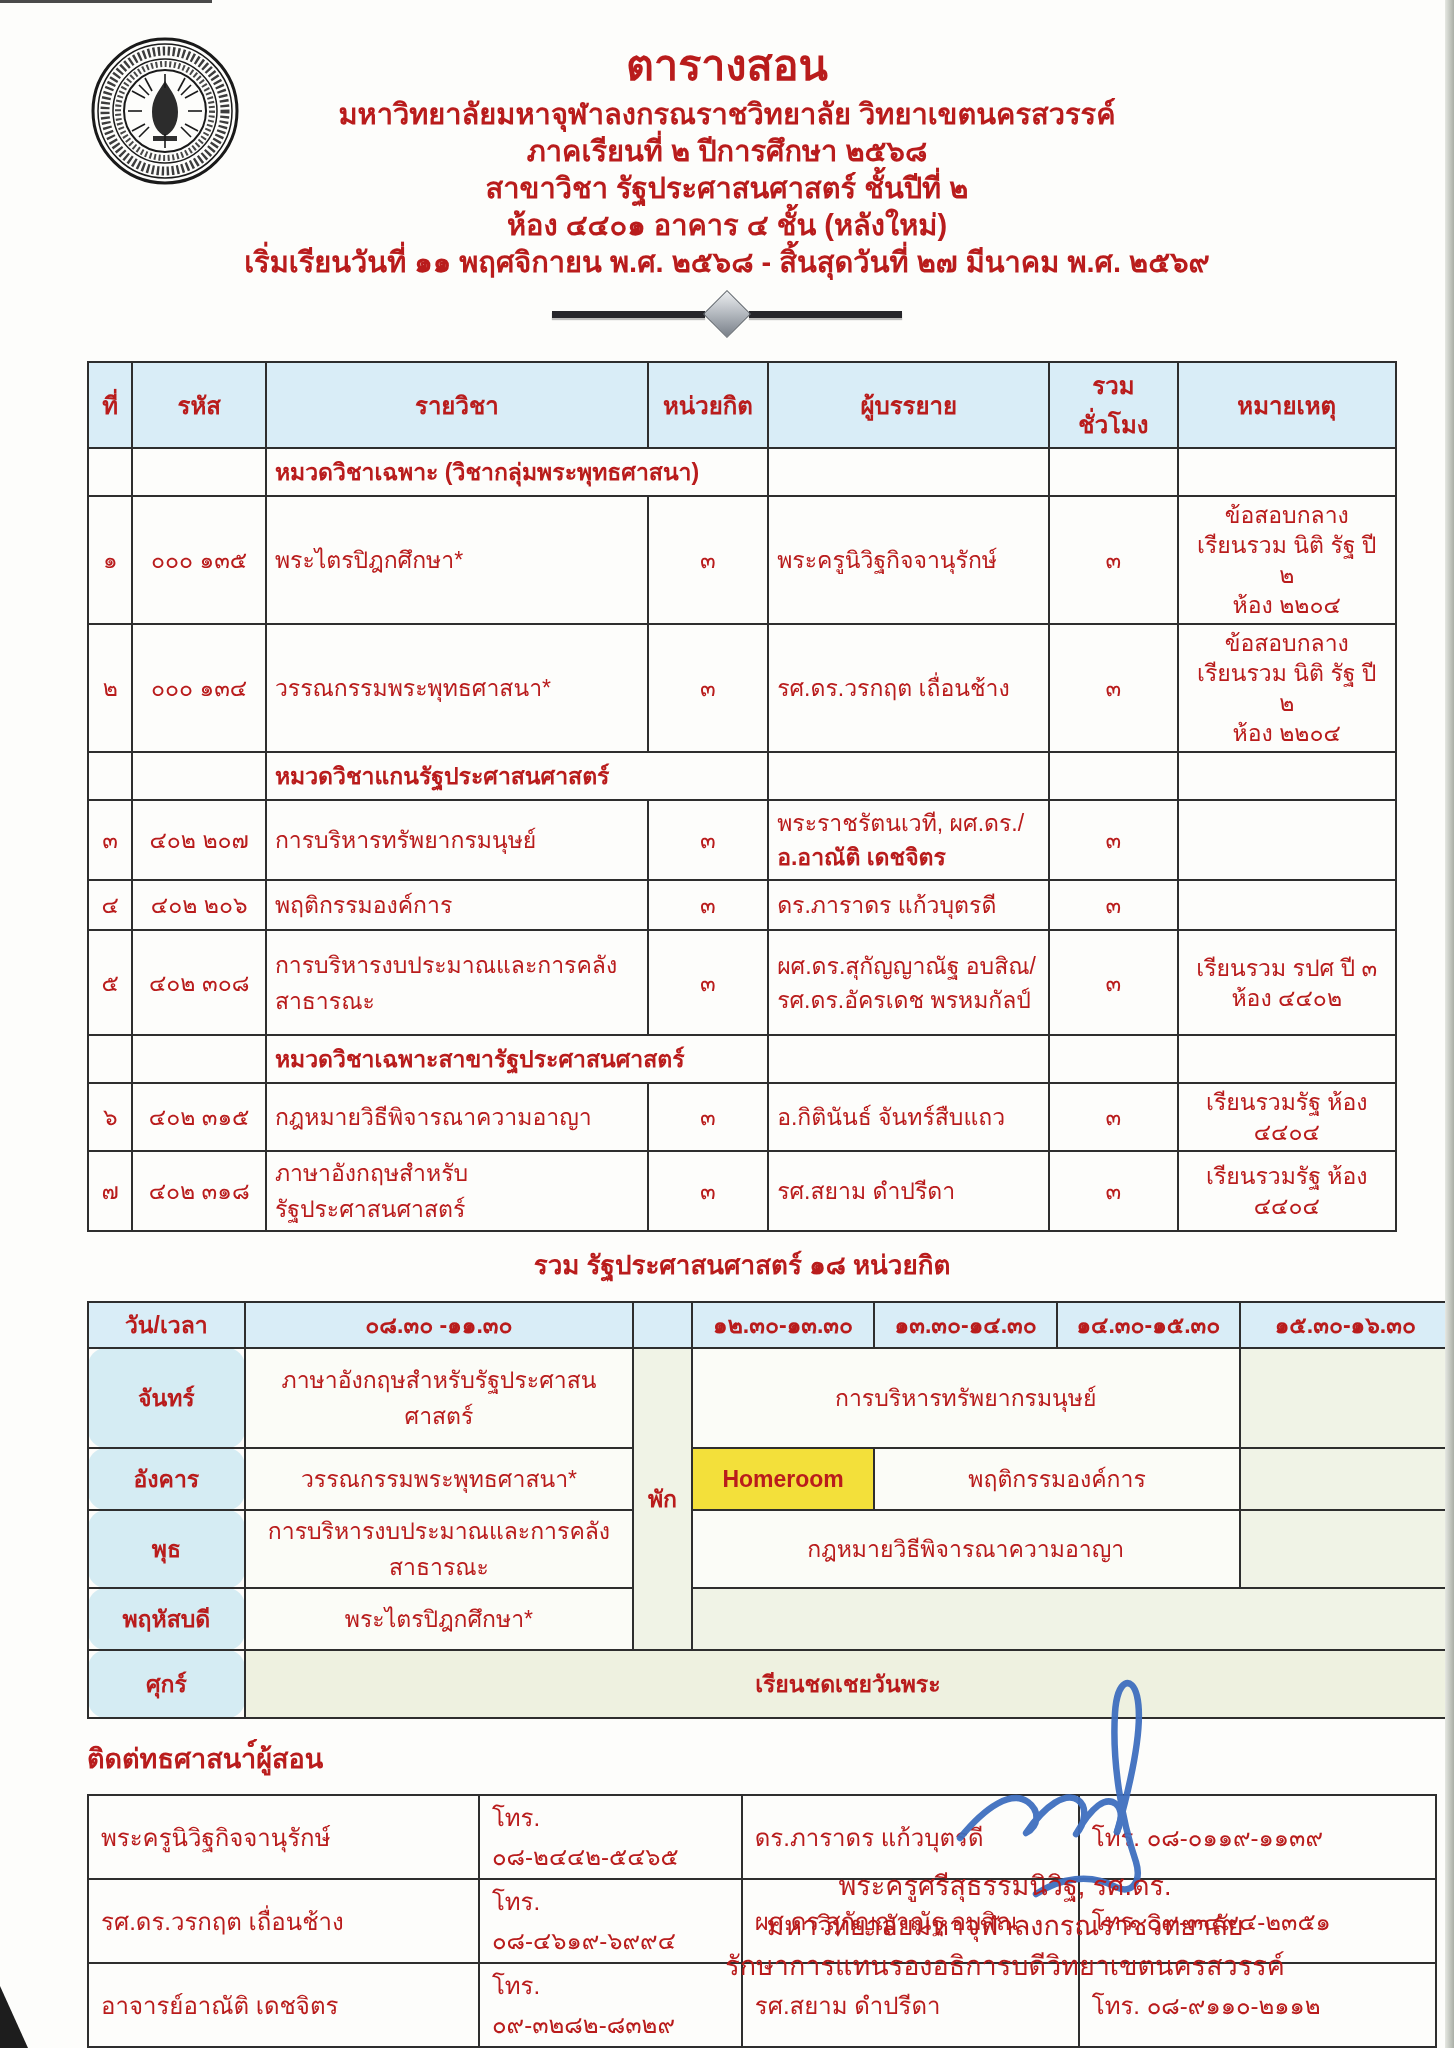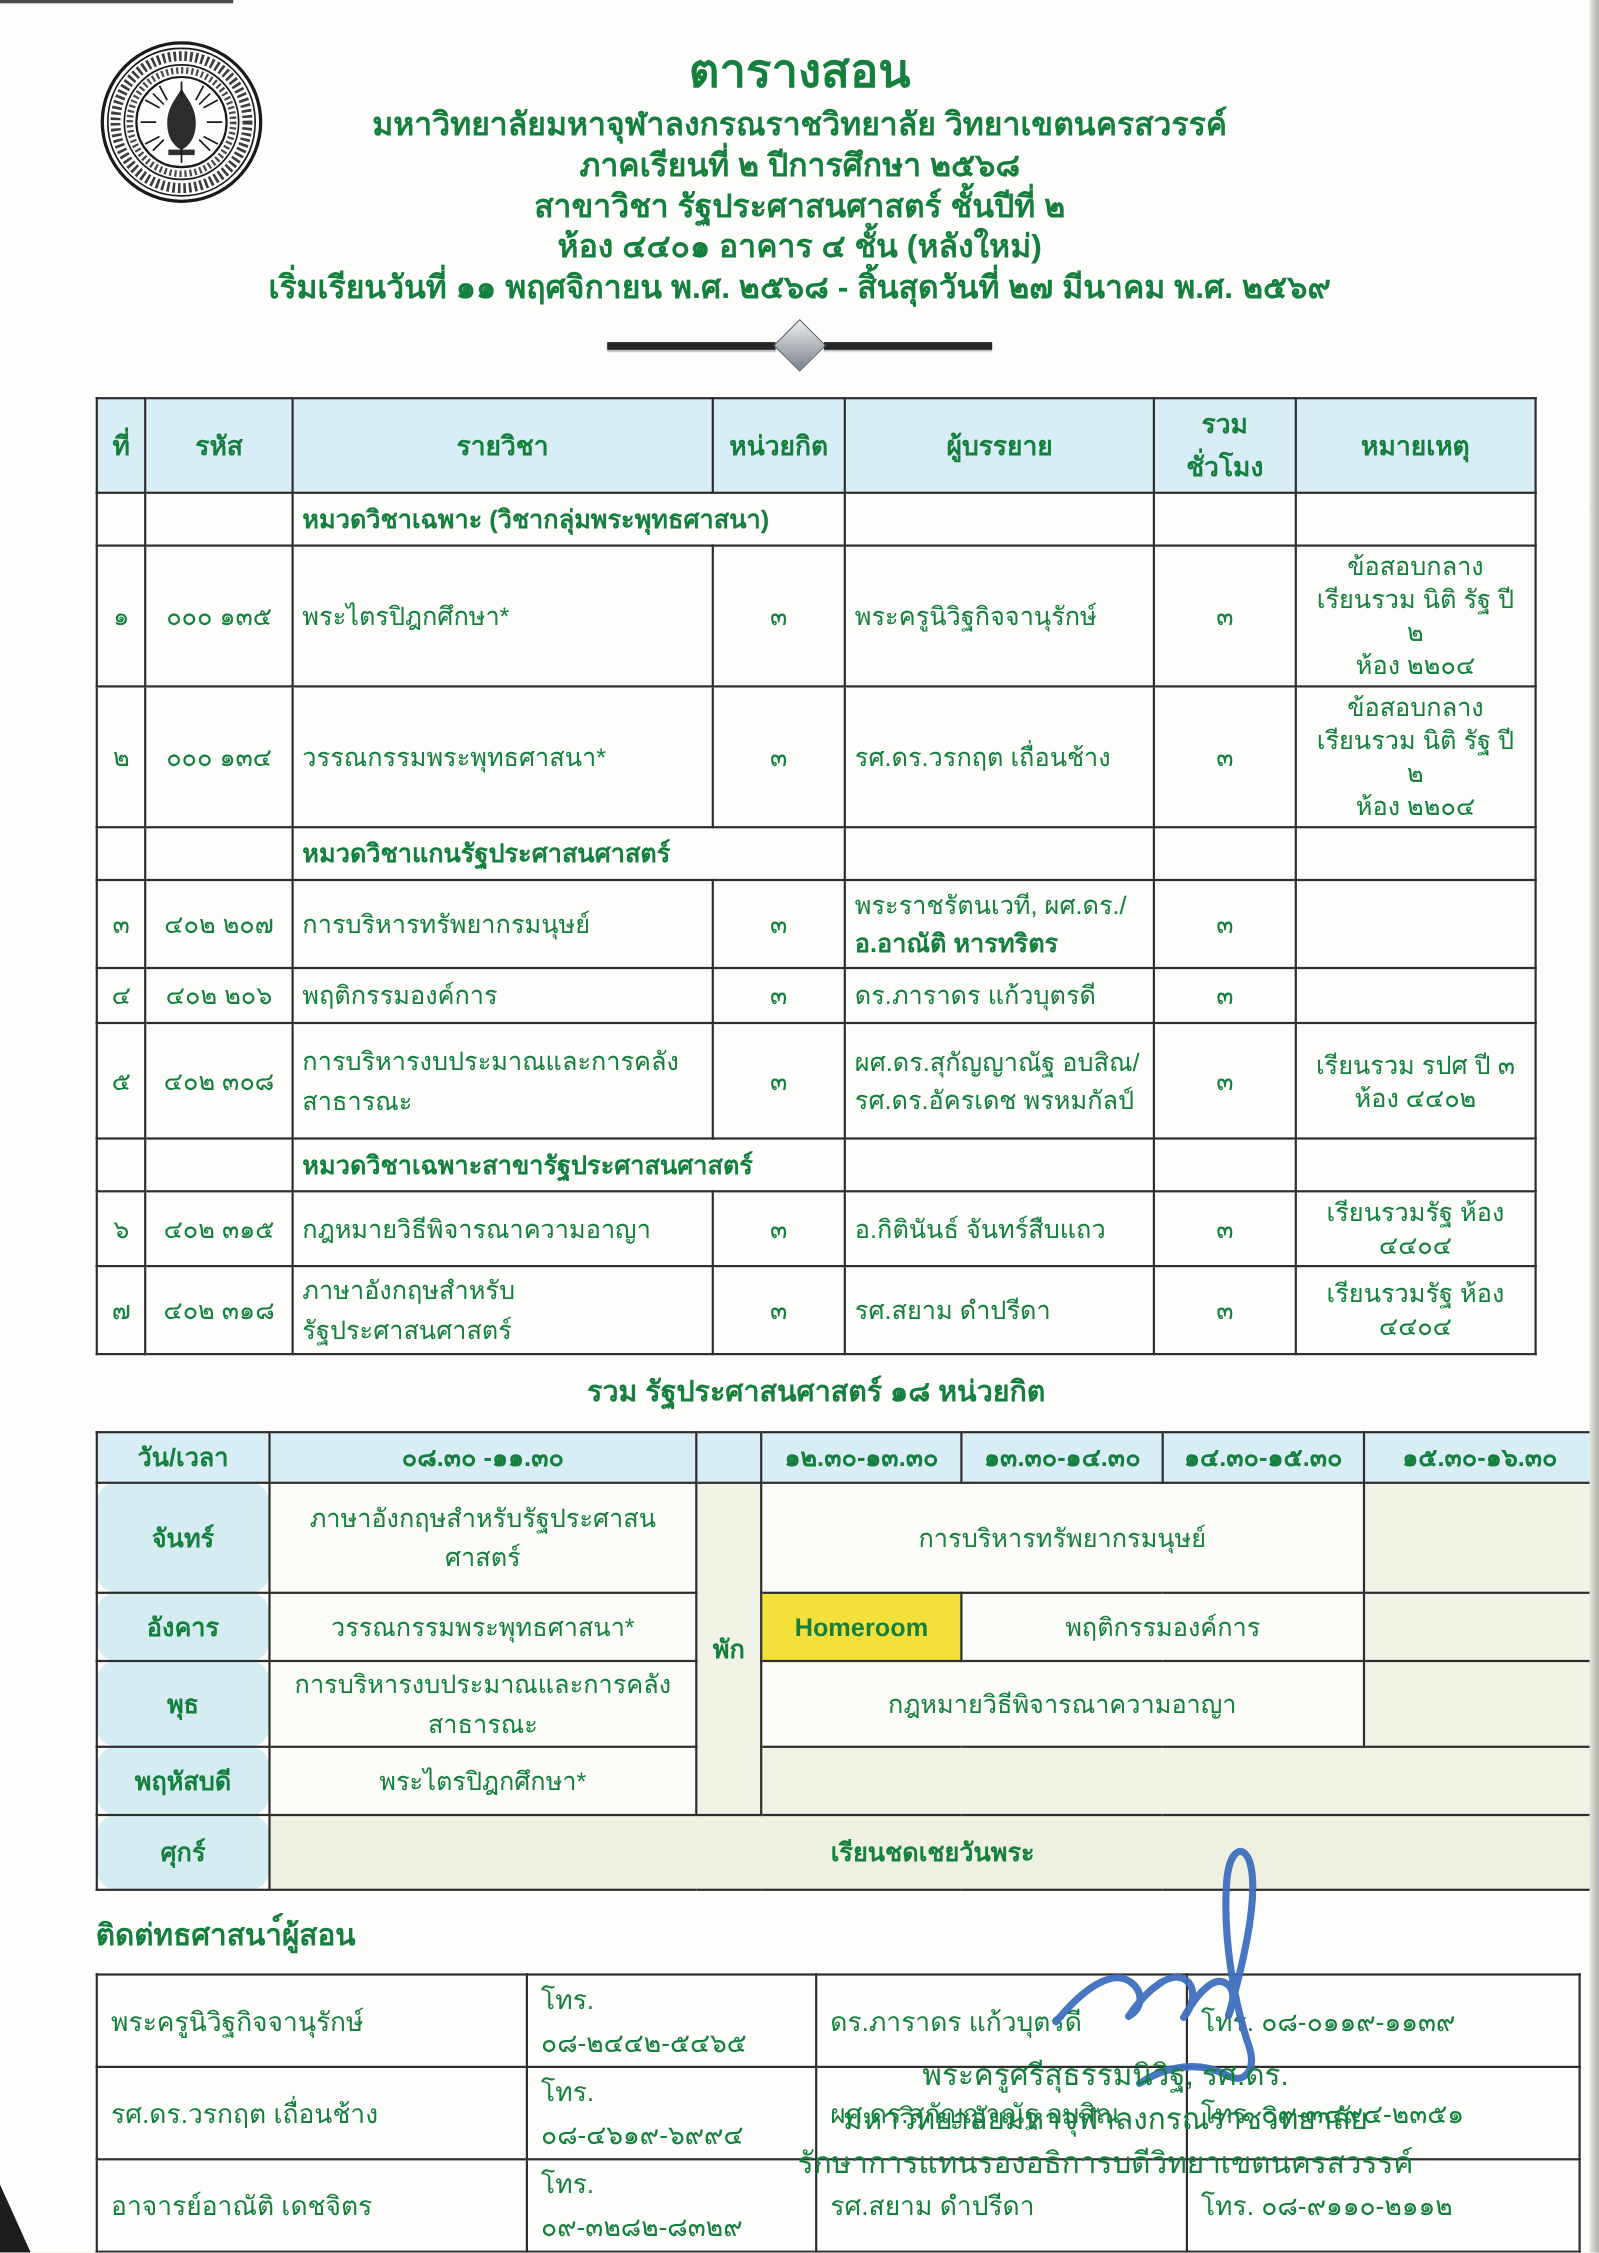--- a/index.html
+++ b/index.html
@@ -1,17 +1,17 @@
 <!DOCTYPE html>
 <html><head>
 <meta charset="utf-8">
 <style>
   html,body{margin:0;padding:0;background:#e9e9e7;}
   .page{position:relative;width:1454px;height:2048px;margin:0 auto;background:#fdfdfb;
-        font-family:"Liberation Sans","DejaVu Sans",sans-serif;color:#15803d;overflow:hidden;}
+        font-family:"Liberation Sans","DejaVu Sans",sans-serif;color:#b91c1c;overflow:hidden;}
   
   .edge-right{position:absolute;top:0;right:0;width:9px;height:100%;
               background:linear-gradient(to right,#e6e8e2,#a9aea6);}
   .top-line{position:absolute;top:0;left:0;width:212px;height:3px;background:#4a4a4a;}
   .corner-wedge{position:absolute;left:0;bottom:0;width:0;height:0;
                 border-left:28px solid #1d1d1d;border-top:62px solid transparent;}
   
   .seal{position:absolute;left:90px;top:36px;width:150px;height:150px;}
   .header-block{padding-top:40px;text-align:center;line-height:37px;font-weight:bold;}
   .doc-title{font-size:43px;line-height:50px;margin-bottom:6px;}
@@ -166,21 +166,21 @@
           <td></td>
           <td></td>
       </tr>
       <tr style="height:80px;">
         <td class="c">๓</td>
         <td class="c">๔๐๒ ๒๐๗</td>
         <td>การบริหารทรัพยากรมนุษย์</td>
         <td class="c">๓</td>
         <td class="lect">
           <div>พระราชรัตนเวที, ผศ.ดร./</div>
-          <div class="bold">อ.อาณัติ  หารทริตร</div>
+          <div class="bold">อ.อาณัติ  เดชจิตร</div>
         </td>
         <td class="c">๓</td>
         <td class="note"></td>
       </tr>
       <tr style="height:50px;">
         <td class="c">๔</td>
         <td class="c">๔๐๒ ๒๐๖</td>
         <td>พฤติกรรมองค์การ</td>
         <td class="c">๓</td>
         <td class="lect">ดร.ภาราดร  แก้วบุตรดี</td>

